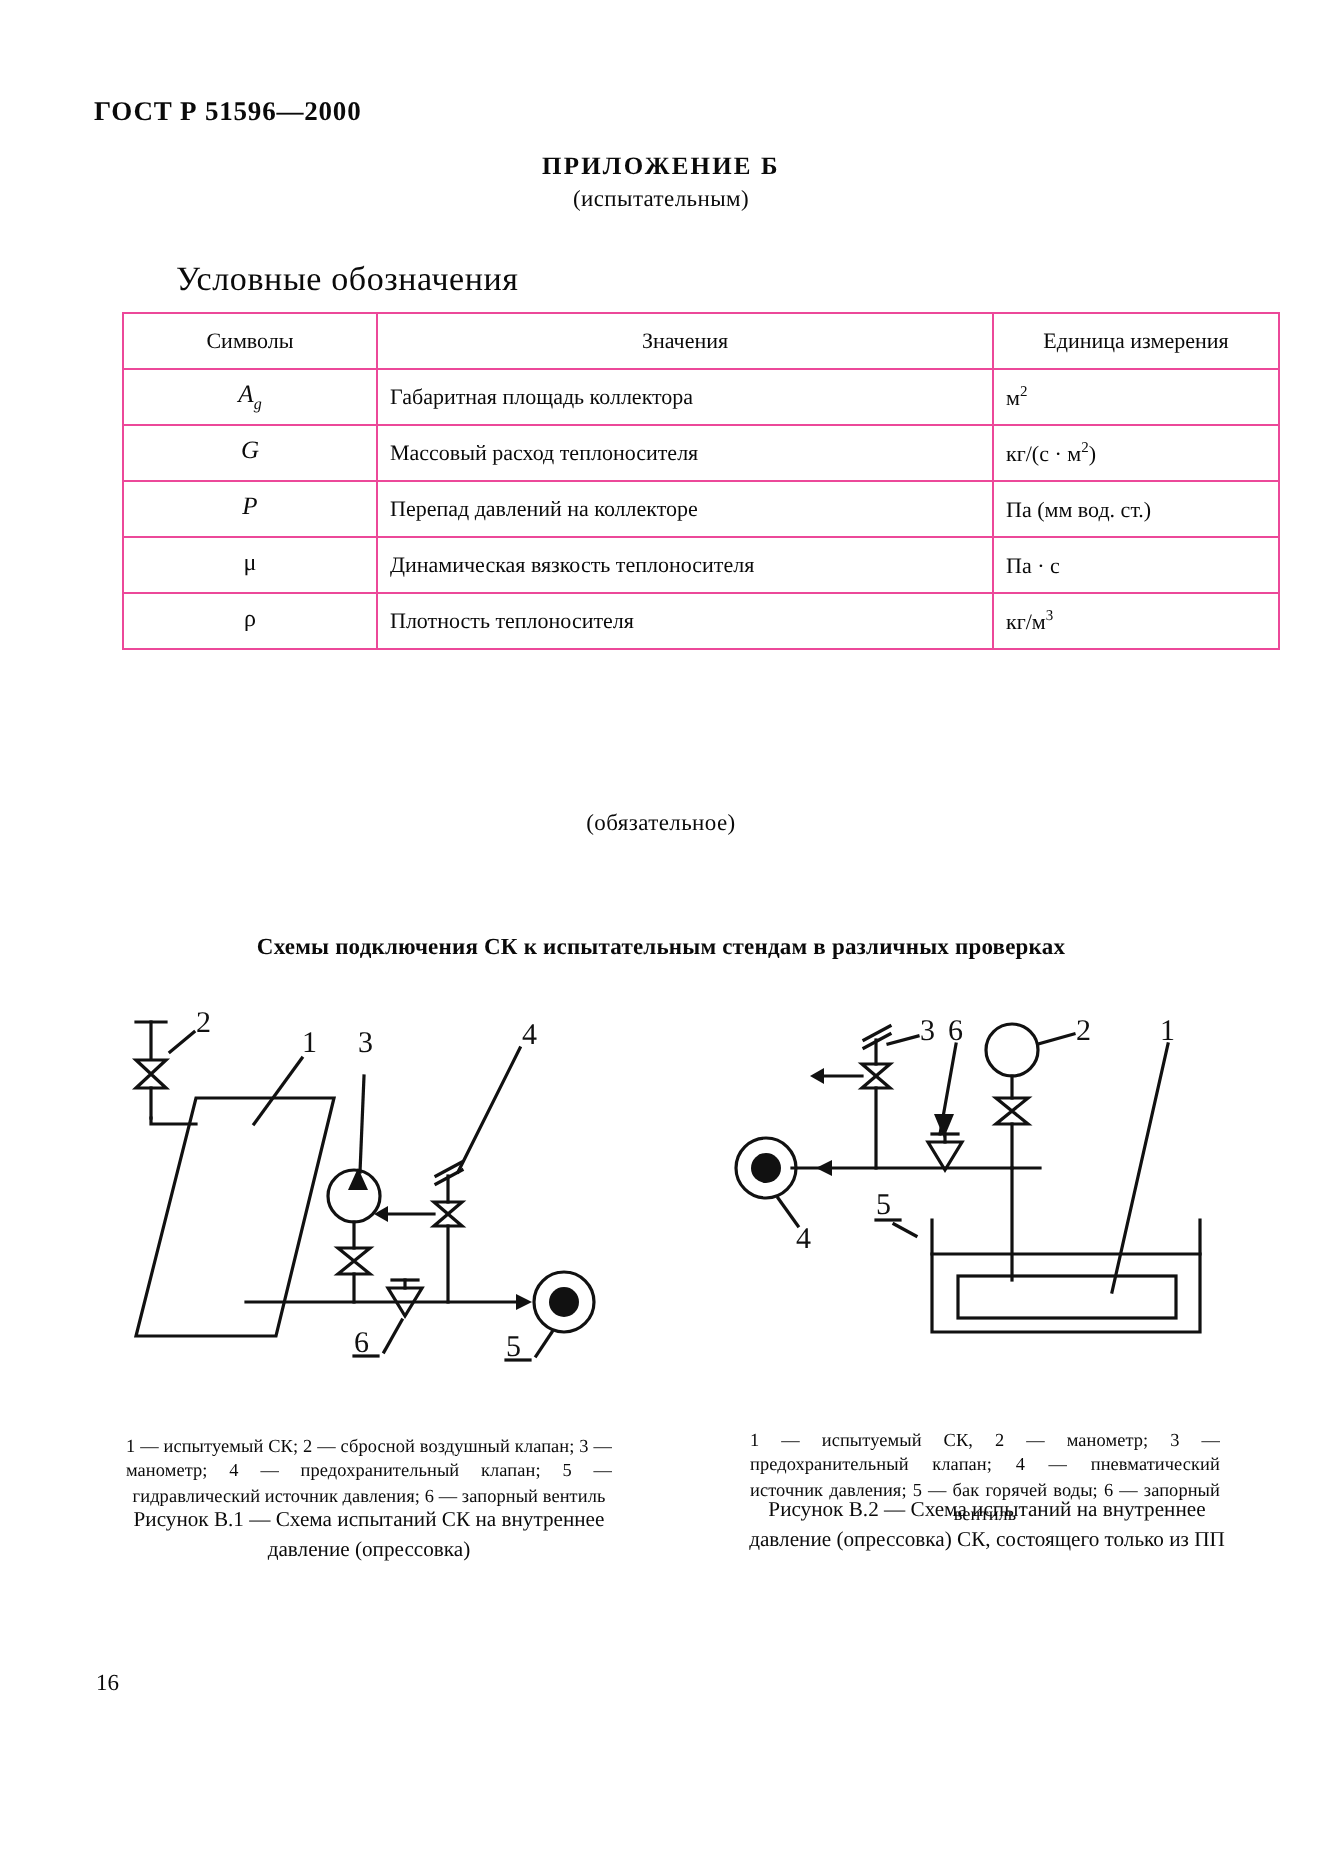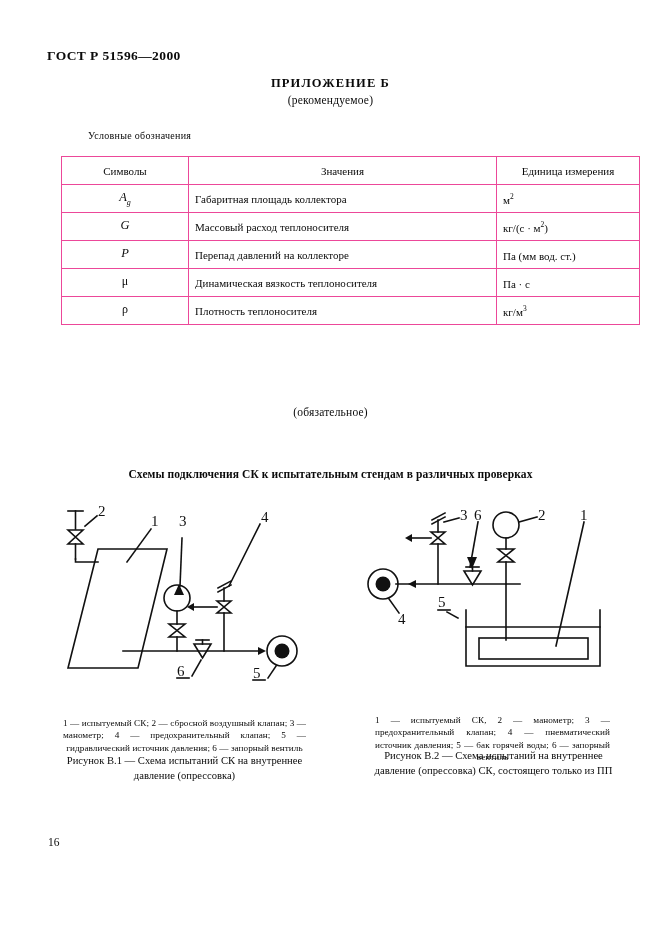--- a/index.html
+++ b/index.html
@@ -46,21 +46,21 @@
     font-size: 11.5px;
     margin-top: 3px;
     letter-spacing: 0.2px;
   }
 
   
   .legend-caption {
     position: absolute;
     left: 88px;
     top: 130px;
-    font-size: 10px;
+    font-size: 17px;
     letter-spacing: 0.3px;
   }
 
   
   .sym-table {
     position: absolute;
     left: 61px;
     top: 156px;
     width: 539px;
     border-collapse: collapse;
@@ -142,21 +142,21 @@
 </style>
 </head>
 <body>
 
 <div id="page">
 
   <div class="gost-header">ГОСТ Р 51596—2000</div>
 
   <div class="annex-block" style="top:76px;">
     <div class="annex-title">ПРИЛОЖЕНИЕ Б</div>
-    <div class="annex-sub">(рекомендуемое)</div>
+    <div class="annex-sub">(испытательным)</div>
   </div>
 
   <div class="legend-caption">Условные  обозначения</div>
 
   <table class="sym-table">
     <thead>
       <tr>
         <th class="col-sym">Символы</th>
         <th class="col-mean" style="text-align:center;padding-left:6px;">Значения</th>
         <th class="col-unit">Единица измерения</th>

